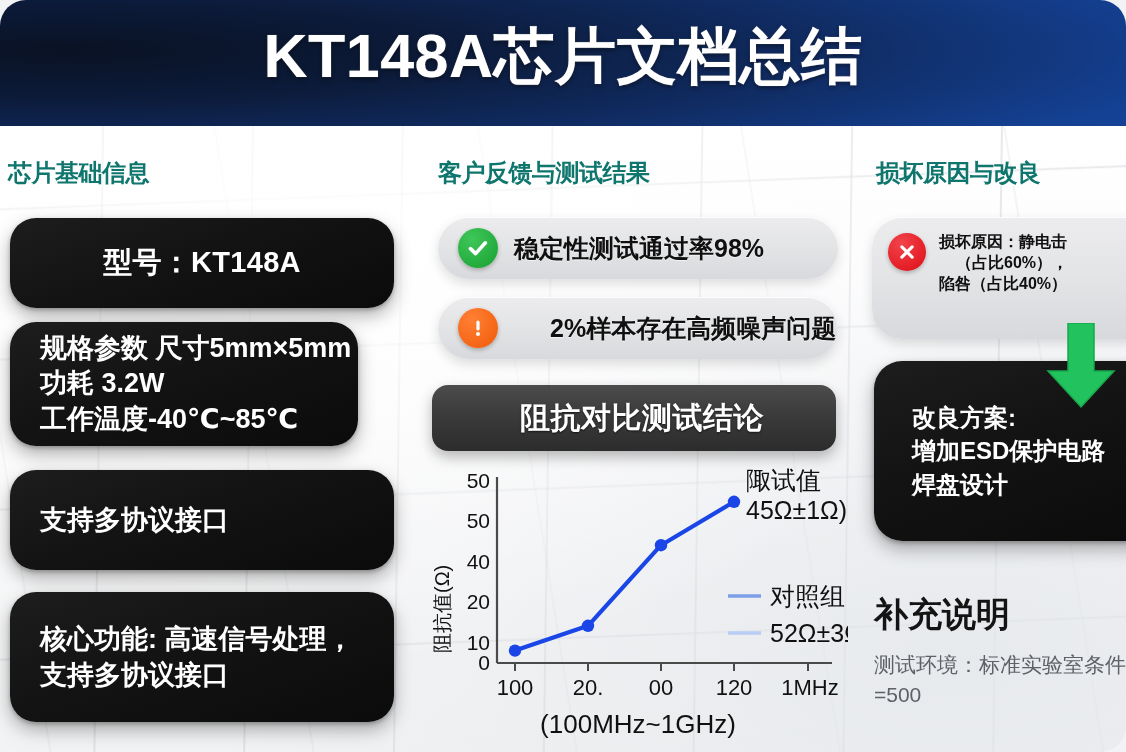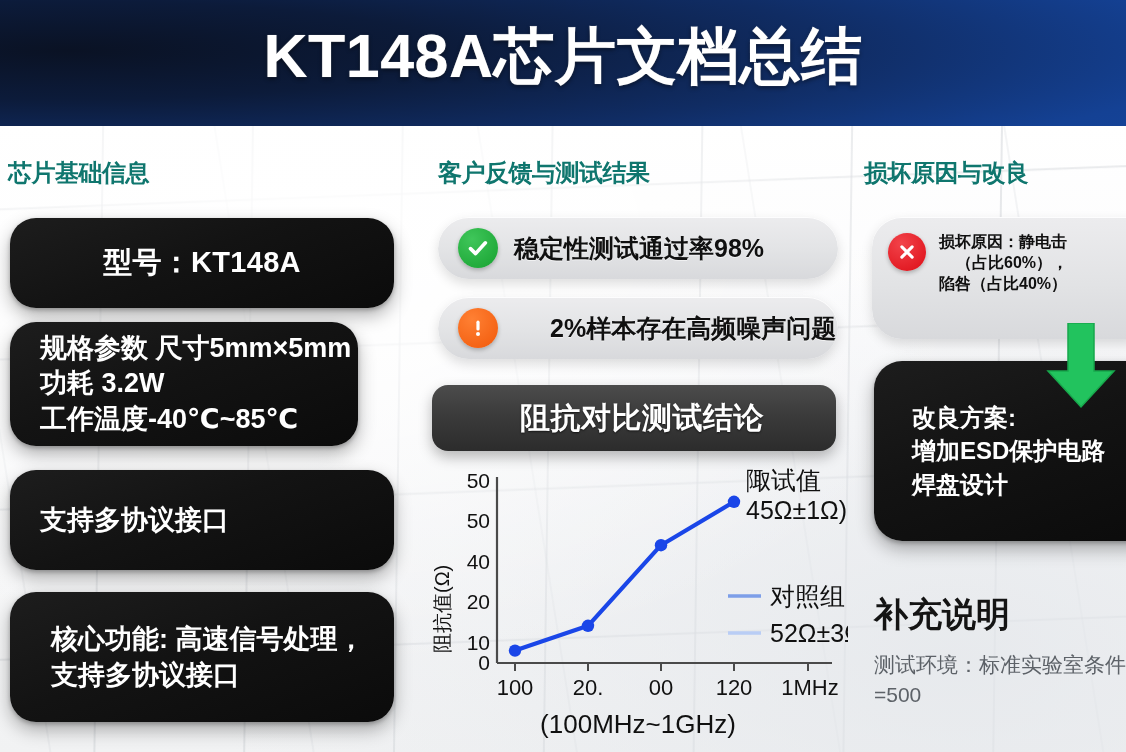--- a/index.html
+++ b/index.html
@@ -4,21 +4,21 @@
 <style>
   * { margin:0; padding:0; box-sizing:border-box; }
   html,body{ width:1126px; height:752px; overflow:hidden; }
   body{
     font-family:"Liberation Sans","DejaVu Sans",sans-serif;
     background:#f2f3f4;
     position:relative;
   }
 
   
-  #page{ position:absolute; inset:0; width:1126px; height:752px; overflow:hidden; }
+  #page{ position:absolute; inset:0; width:1126px; height:752px; overflow:hidden;border-radius:26px; }
 
   
   .bg{
     position:absolute; left:0; top:125px; width:1126px; height:627px;
     background:
       linear-gradient(180deg,#ffffff 0%,#fbfbfc 35%,#f1f2f3 100%);
     overflow:hidden;
   }
   .bg-tiles{
     position:absolute; left:-18%; top:-14%; width:136%; height:132%;
@@ -70,21 +70,21 @@
   .col-c{ left:860px; width:300px; }
 
   .sec-title{
     font-size:24px; font-weight:700; color:#0f766e;
     letter-spacing:-.5px; white-space:nowrap;
     text-shadow:0 1px 0 rgba(255,255,255,.9);
     font-family:"Liberation Sans","DejaVu Sans",sans-serif;
   }
   .col-a .sec-title{ position:absolute; left:8px;  top:32px; }
   .col-b .sec-title{ position:absolute; left:18px; top:32px; }
-  .col-c .sec-title{ position:absolute; left:4px; top:32px; }
+  .col-c .sec-title{ position:absolute; left:16px; top:32px; }
 
   
   .card-black{
     position:absolute;
     background:linear-gradient(160deg,#1d1d1d 0%,#131313 45%,#0b0b0b 100%);
     border-radius:26px;
     box-shadow:0 8px 18px rgba(0,0,0,.30), 0 2px 4px rgba(0,0,0,.25);
     color:#ffffff;
     font-weight:700;
     display:flex; flex-direction:column; justify-content:center;
@@ -94,21 +94,21 @@
   
   #card-model{ left:10px; top:93px; width:384px; height:90px; align-items:center; }
   #card-model .line{ font-size:29px; letter-spacing:.3px; }
 
   #card-spec{ left:10px; top:197px; width:348px; height:124px; padding-left:30px; }
   #card-spec .line{ font-size:27px; line-height:1.32; }
 
   #card-func1{ left:10px; top:345px; width:384px; height:100px; padding-left:30px; }
   #card-func1 .line{ font-size:27px; line-height:1.34; }
 
-  #card-func2{ left:10px; top:467px; width:384px; height:130px; padding-left:41px; }
+  #card-func2{ left:10px; top:467px; width:384px; height:130px; padding-left:30px; }
   #card-func2 .line{ font-size:27px; line-height:1.34; }
 
   
   .pill{
     position:absolute;
     background:linear-gradient(180deg,#ececee 0%,#e2e3e5 55%,#d8d9dc 100%);
     border-radius:34px;
     box-shadow:0 5px 12px rgba(0,0,0,.13), inset 0 1px 0 rgba(255,255,255,.9);
     display:flex; align-items:center;
   }

